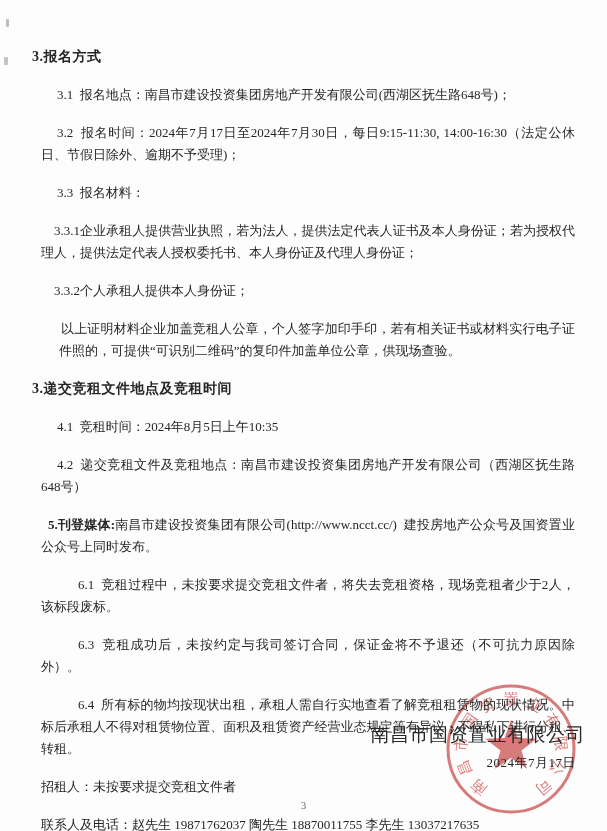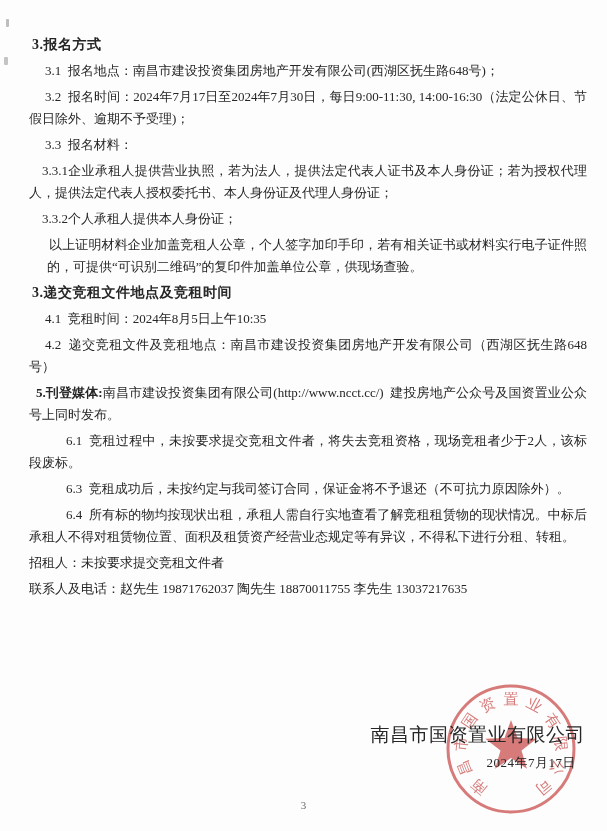--- a/index.html
+++ b/index.html
@@ -11,21 +11,21 @@
     font-family:"Liberation Serif","DejaVu Serif",serif;
     color:#262626;
   }
   .doc {
     position:absolute; inset:0;
     padding:30px 16px 0 25px;
     box-sizing:border-box;
     z-index:2;
   }
   .doc p, .doc h3 {
-    margin:4px;
+    margin:16px;
     font-size:13px;
     line-height:22px;
     font-weight:normal;
     white-space:pre-wrap;
     text-align:justify;
   }
   .doc h3 {
     font-size:14px;
     font-weight:bold;
     margin-left:7px;
@@ -70,21 +70,21 @@
 </style>
 </head>
 <body>
 
 <div class="artifact art1"></div>
 <div class="artifact art2"></div>
 
 <div class="doc">
   <h3>3.报名方式</h3>
   <p class="i-item mt10">3.1  报名地点：南昌市建设投资集团房地产开发有限公司(西湖区抚生路648号)；</p>
-  <p class="i-item mt6">3.2  报名时间：2024年7月17日至2024年7月30日，每日9:00-11:30, 14:00-16:30（法定公休日、节假日除外、逾期不予受理)；</p>
+  <p class="i-item mt6">3.2  报名时间：2024年7月17日至2024年7月30日，每日9:15-11:30, 14:00-16:30（法定公休日、节假日除外、逾期不予受理)；</p>
   <p class="i-item mt5">3.3  报名材料：</p>
   <p class="i-sub mt6">3.3.1企业承租人提供营业执照，若为法人，提供法定代表人证书及本人身份证；若为授权代理人，提供法定代表人授权委托书、本人身份证及代理人身份证；</p>
   <p class="i-sub mt6">3.3.2个人承租人提供本人身份证；</p>
   <p class="i-note">以上证明材料企业加盖竞租人公章，个人签字加印手印，若有相关证书或材料实行电子证件照的，可提供“可识别二维码”的复印件加盖单位公章，供现场查验。</p>
 
   <h3 class="mt14">3.递交竞租文件地点及竞租时间</h3>
   <p class="i-item mt5">4.1  竞租时间：2024年8月5日上午10:35</p>
   <p class="i-item mt6">4.2  递交竞租文件及竞租地点：南昌市建设投资集团房地产开发有限公司（西湖区抚生路648号）</p>
 
   <p class="s5 mt5"><span class="b">5.刊登媒体:</span><span>南昌市建设投资集团有限公司(http://www.ncct.cc/)  建投房地产公众号及国资置业公众号上同时发布。</span></p>

